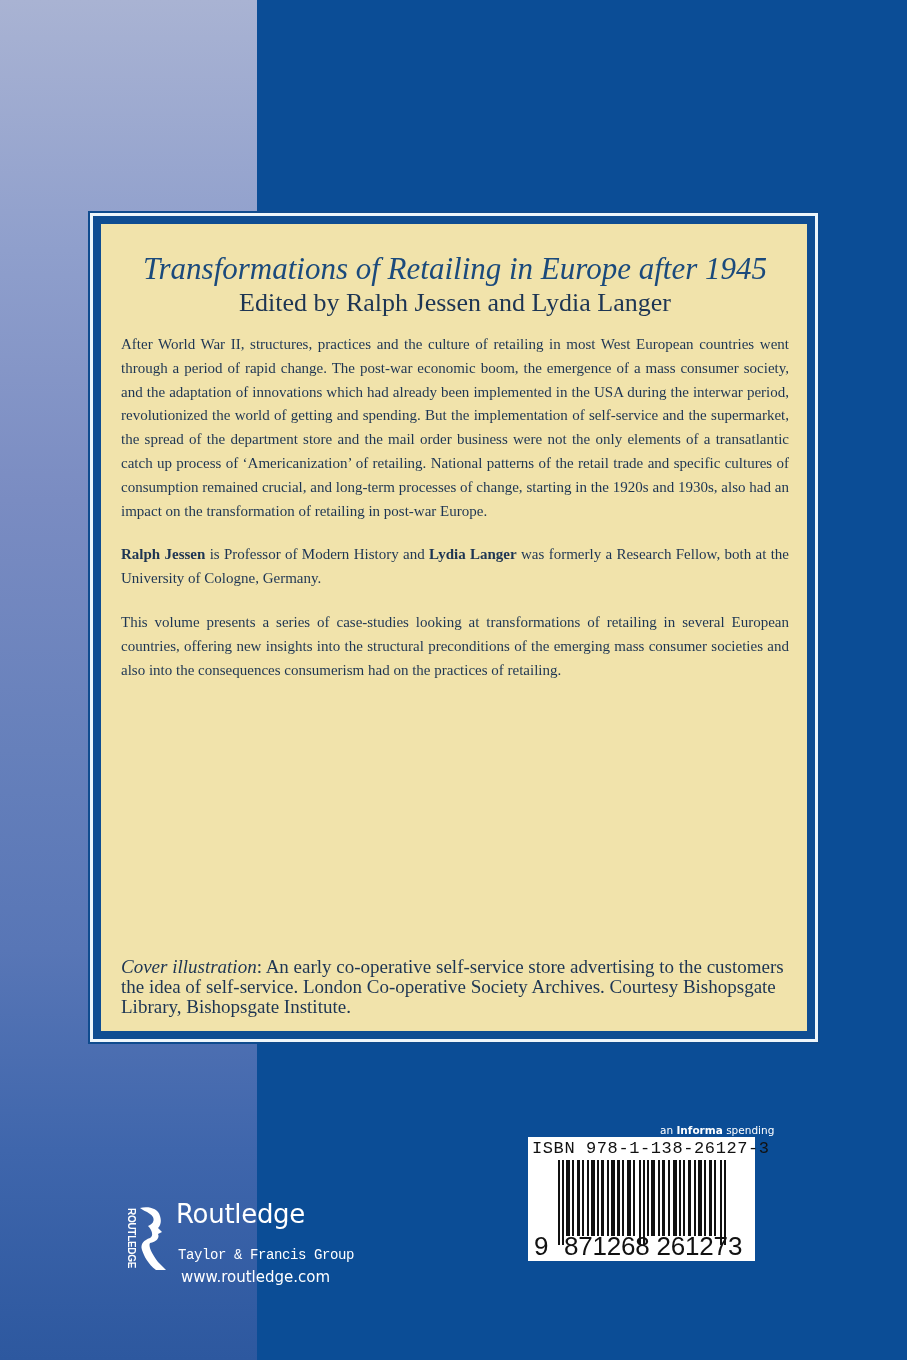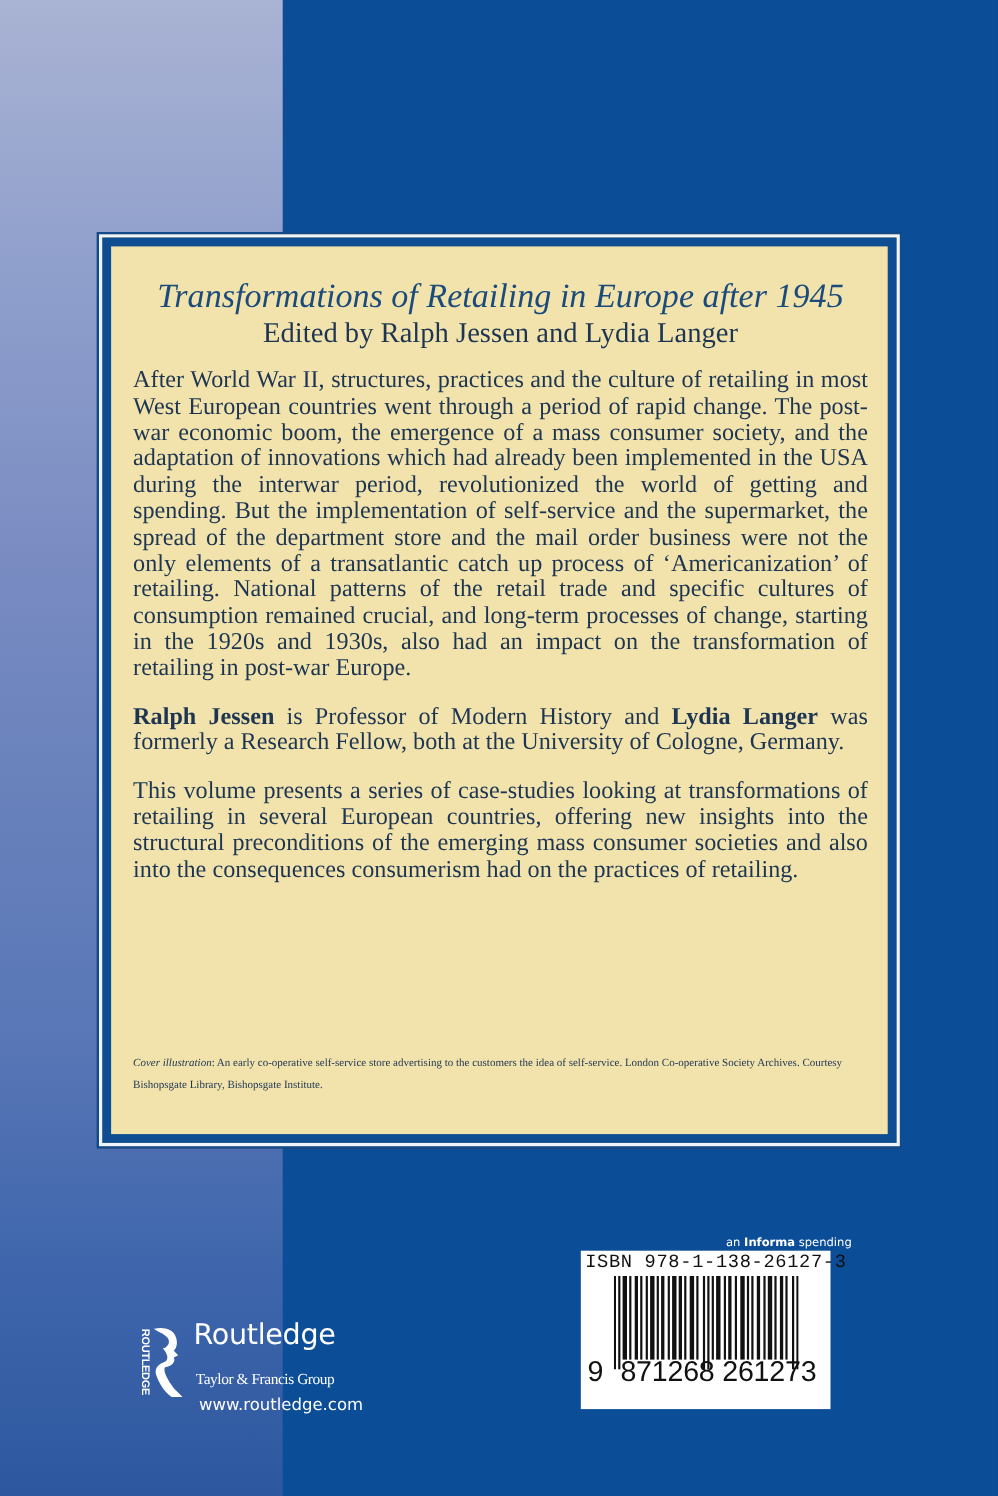--- a/index.html
+++ b/index.html
@@ -9,21 +9,21 @@
       font-family: "DejaVu Serif", "Liberation Serif", serif;
     }
     .left-panel {
       position: absolute; left: 0; top: 0; width: 257px; height: 1360px;
       background: linear-gradient(to bottom, #a9b3d3 0px, #8f9fcc 250px, #7a8cc2 500px, #6680bb 750px, #5876b6 950px, #3f66ac 1150px, #2d589f 1360px);
     }
     .frame {
       position: absolute; left: 88px; top: 211px; width: 732px; height: 833px;
       box-sizing: border-box;
       border: 2px solid #0f4b8e;
-      background: #404040;
+      background: #a3a3a3;
     }
     .frame-white {
       position: absolute; left: 0; top: 0; right: 0; bottom: 0;
       border: 3px solid #eef6fb;
       box-sizing: border-box;
     }
     .frame-blue {
       position: absolute; left: 3px; top: 3px; right: 3px; bottom: 3px;
       border: 8px solid #0f4d92;
       box-sizing: border-box;
@@ -37,42 +37,42 @@
       text-align: center; font-family: "Liberation Serif", serif;
       font-style: italic; font-size: 31px; color: #1b4a7c;
       margin-top: 27px; letter-spacing: 0px; line-height: 36px;
     }
     .subtitle {
       text-align: center; font-family: "Liberation Serif", serif;
       font-size: 26px; color: #1d3553; margin-top: 4px; line-height: 24px;
     }
     .para {
       font-family: "Liberation Serif", serif;
-      font-size: 22px; line-height: 23.8px; text-align: justify;
+      font-size: 15px; line-height: 23.8px; text-align: justify;
       color: #1d3553; margin: 0;
     }
     .p1 { margin-top: 18px; }
     .p2 { margin-top: 20px; }
     .p3 { margin-top: 20px; }
     .bold { font-weight: bold; }
     .caption {
       position: absolute; left: 0; right: 0; top: 733px;
       font-family: "Liberation Serif", serif;
-      font-size: 10px; line-height: 20px; color: #1d3553;
+      font-size: 19px; line-height: 20px; color: #1d3553;
     }
     .caption .it { font-style: italic; }
 
     .informa {
       position: absolute; left: 660px; top: 1124px; width: 96px;
       font-family: "DejaVu Sans", "Liberation Sans", sans-serif;
       font-size: 10.5px; color: #ffffff; text-align: right; white-space: nowrap;
     }
     .informa b { font-weight: bold; }
     .barcode-box {
-      position: absolute; left: 528px; top: 1137px; width: 227px; height: 144px;
+      position: absolute; left: 528px; top: 1137px; width: 227px; height: 124px;
       background: #ffffff; box-sizing: border-box;
     }
     .isbn-text {
       position: absolute; left: 4px; top: 2px; width: 222px;
       font-family: "Liberation Mono", "DejaVu Sans Mono", monospace;
       font-size: 17px; color: #111; letter-spacing: 0.6px; white-space: nowrap;
     }
     .bars {
       position: absolute; left: 30px; top: 23px; width: 168px; height: 85px;
     }
@@ -96,21 +96,21 @@
       color: #fff; white-space: nowrap; letter-spacing: -0.3px;
     }
     .logo-head { position: absolute; left: 18px; top: 1px; width: 30px; height: 64px; }
     .logo-name {
       position: absolute; left: 56px; top: -6px;
       font-family: "DejaVu Sans", "Liberation Sans", sans-serif;
       font-size: 26px; color: #ffffff; letter-spacing: -0.3px; white-space: nowrap;
     }
     .logo-group {
       position: absolute; left: 58px; top: 42px;
-      font-family: Liberation Serif, serif;
+      font-family: Liberation Mono, monospace;
       font-size: 14px; color: #ffffff; white-space: nowrap; letter-spacing: -0.4px;
     }
     .logo-url {
       position: absolute; left: 61px; top: 63px;
       font-family: "DejaVu Sans", "Liberation Sans", sans-serif;
       font-size: 15px; color: #ffffff; white-space: nowrap;
     }
   </style>
 </head>
 <body>

